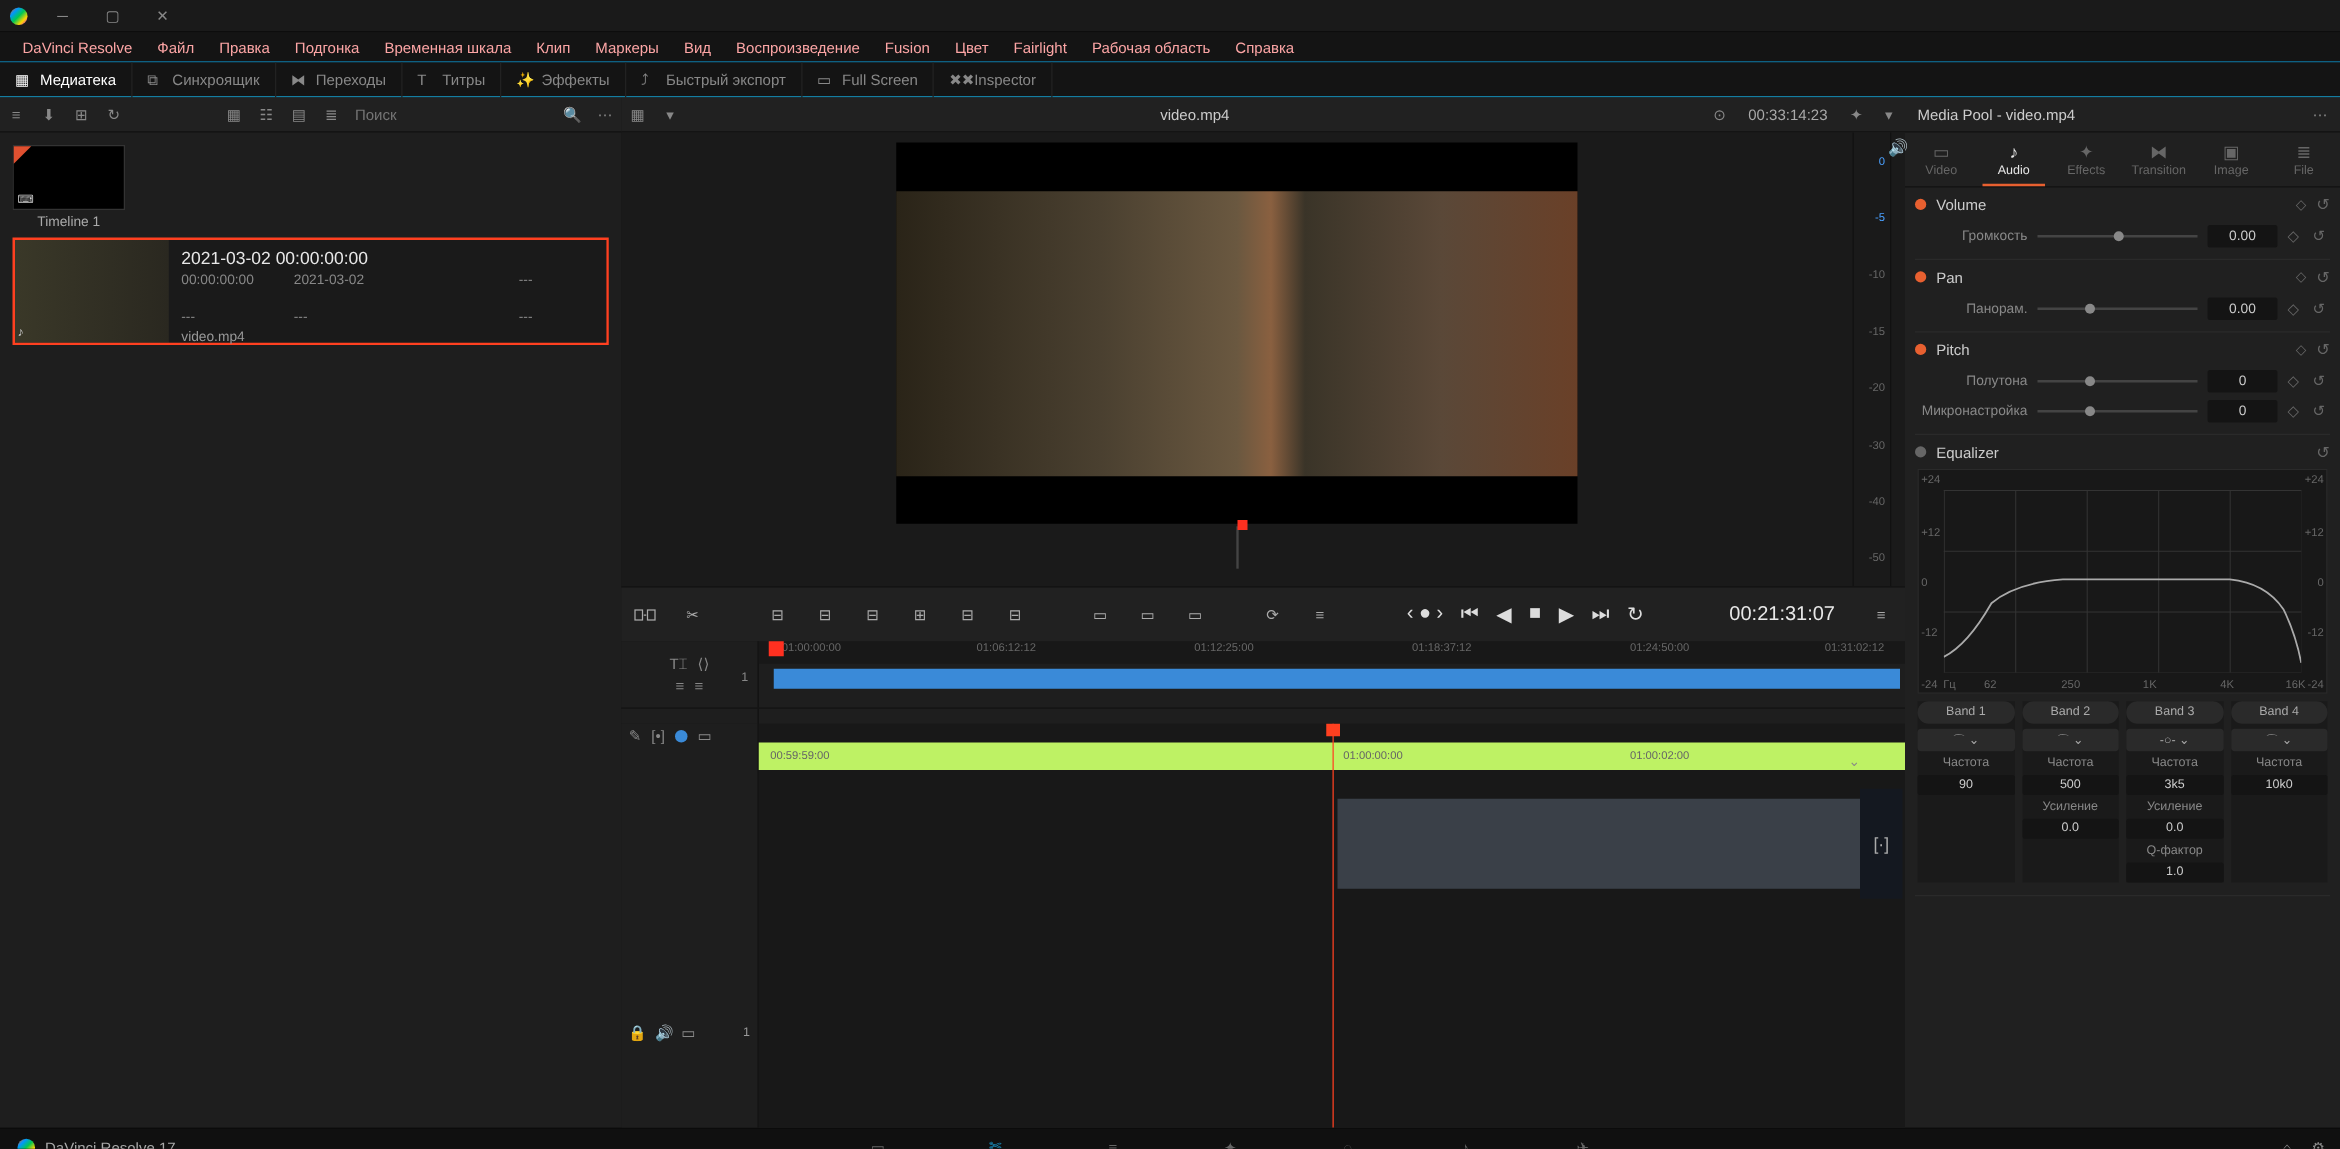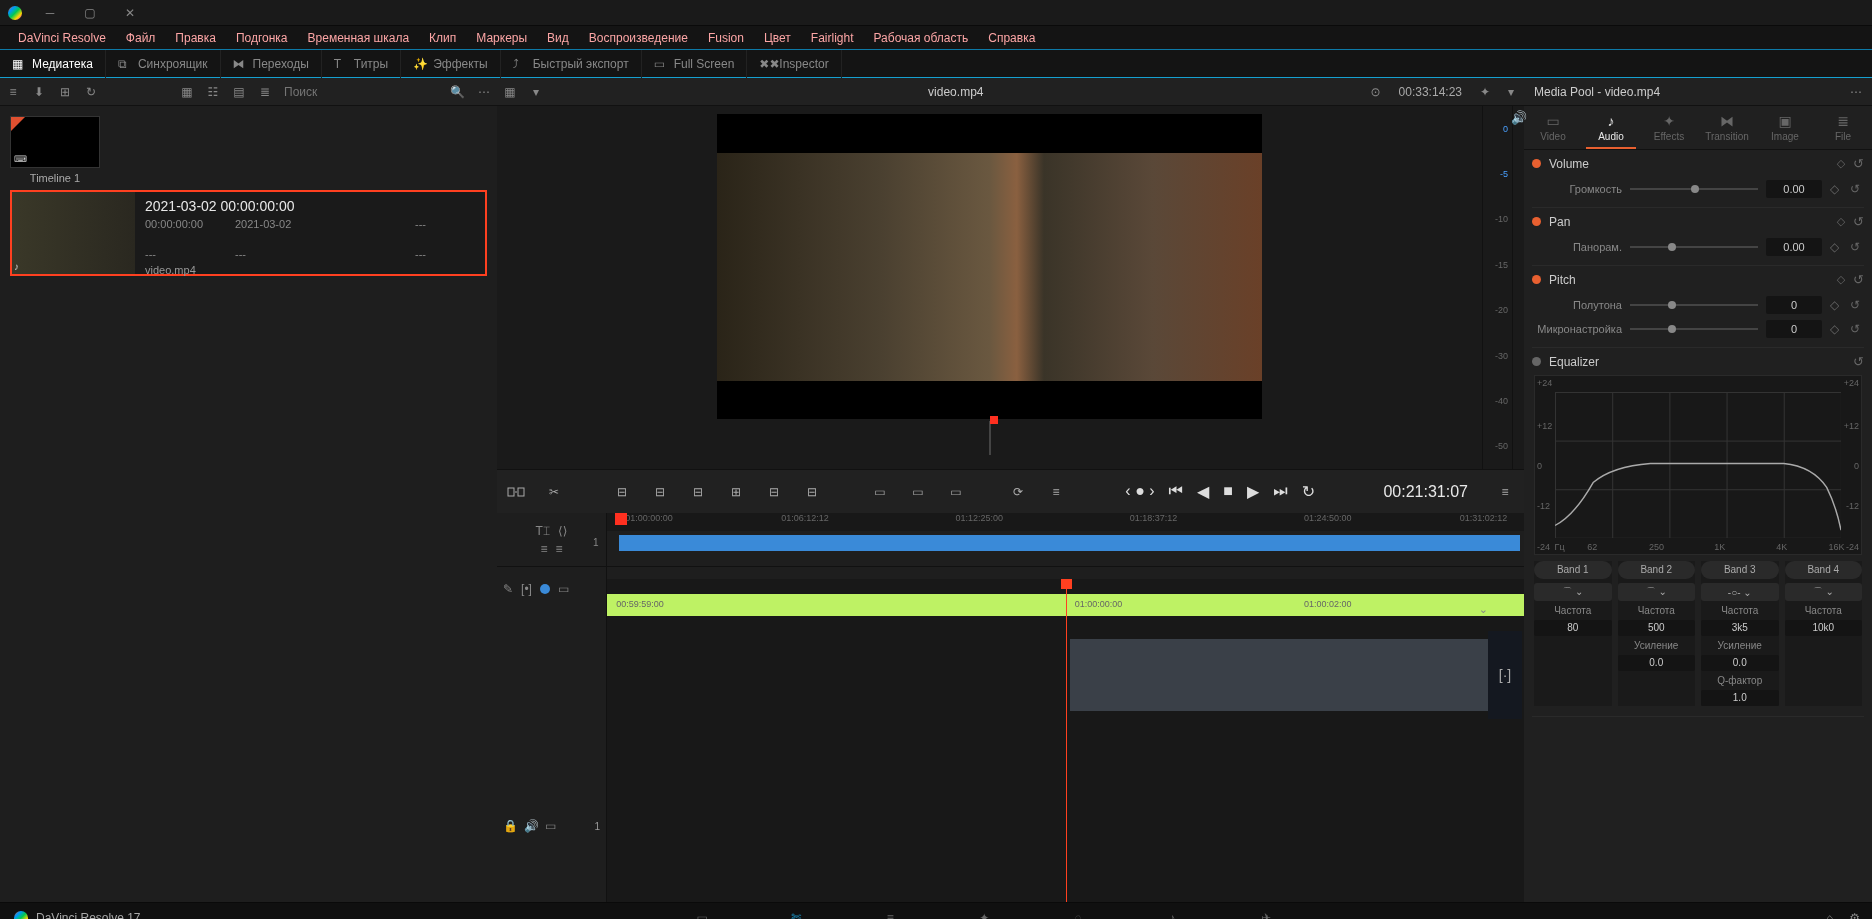--- a/index.html
+++ b/index.html
@@ -532,21 +532,21 @@
           <div class="xlab" style="left:35%">250</div>
           <div class="xlab" style="left:55%">1K</div>
           <div class="xlab" style="left:74%">4K</div>
           <div class="xlab" style="left:90%">16K</div>
         </div>
         <div class="bands">
           <div class="band">
             <div class="bname">Band 1</div>
             <div class="btype">⌒ ⌄</div>
             <div class="blbl">Частота</div>
-            <div class="bval">80</div>
+            <div class="bval">90</div>
           </div>
           <div class="band">
             <div class="bname">Band 2</div>
             <div class="btype">⌒ ⌄</div>
             <div class="blbl">Частота</div>
             <div class="bval">500</div>
             <div class="blbl">Усиление</div>
             <div class="bval">0.0</div>
           </div>
           <div class="band">

